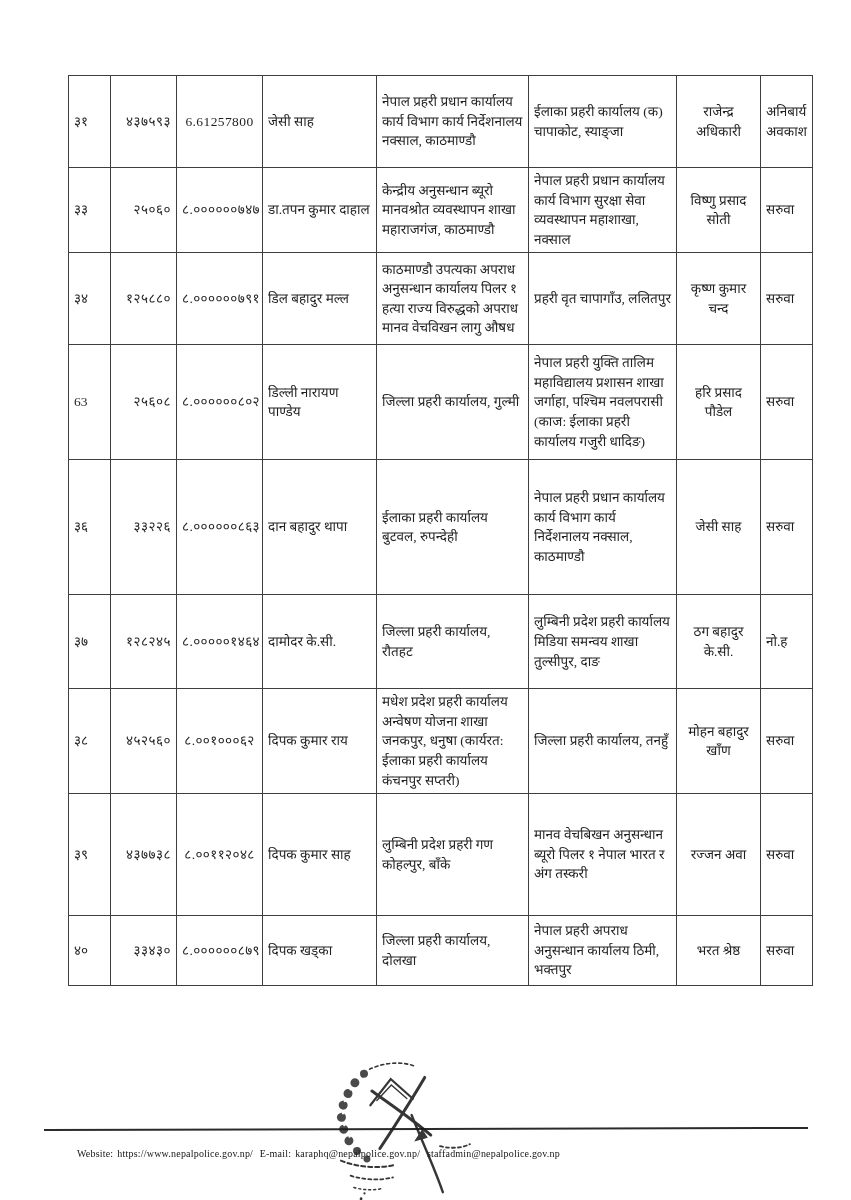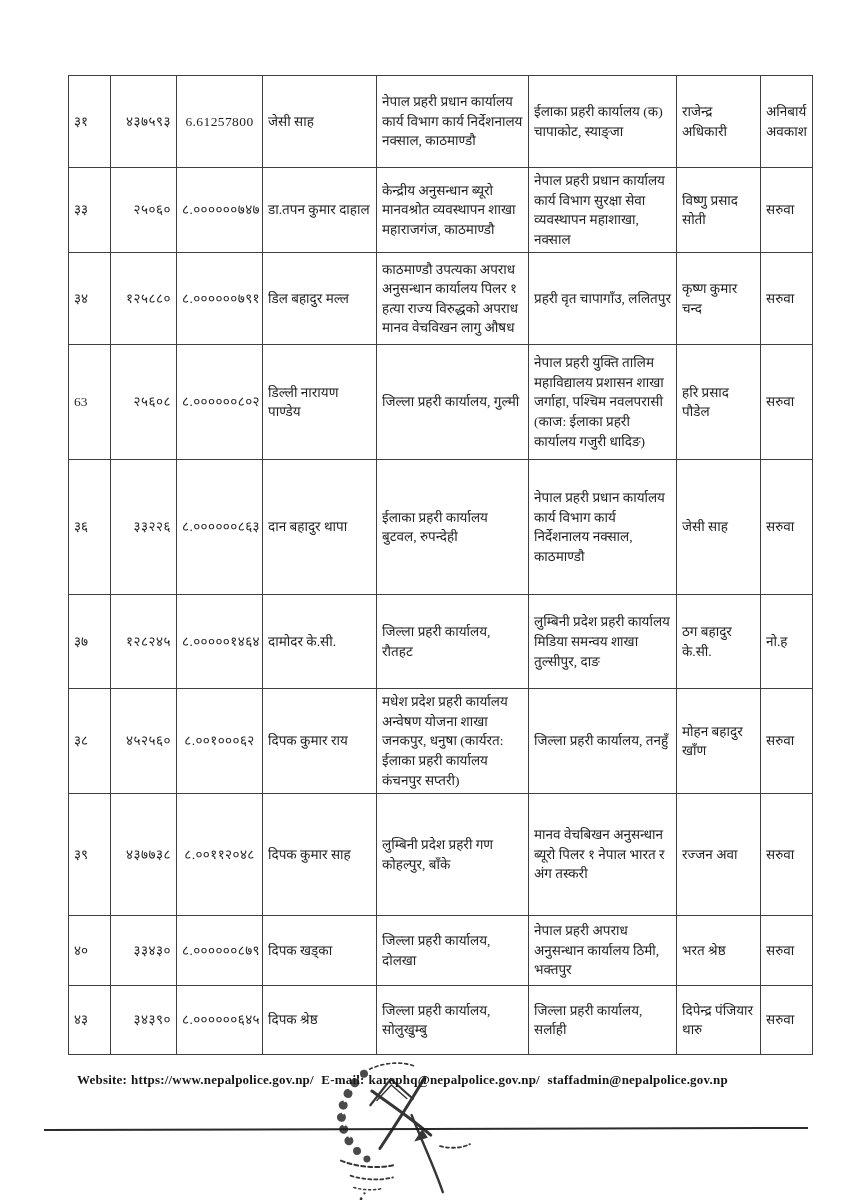--- a/index.html
+++ b/index.html
@@ -27,21 +27,21 @@
     word-wrap:break-word;
   }
   col.c1{width:42px}col.c2{width:66px}col.c3{width:86px}col.c4{width:114px}
   col.c5{width:152px}col.c6{width:148px}col.c7{width:84px}col.c8{width:52px}
 
   td.c-sn{text-align:left;}
   td.c-regno{text-align:right;font-size:12.5px;letter-spacing:.5px;}
   td.c-code{text-align:center;font-size:11.5px;letter-spacing:.4px;white-space:nowrap;}
   td.c-name{text-align:left;}
   td.c-from,td.c-to{text-align:left;}
-  td.c-rec{text-align:left;}
+  td.c-rec{text-align:center;}
   td.c-remark{text-align:left;font-size:13px;padding:3px 4px;}
 
   
   tbody tr:nth-child(1)  td{height:85px}
   tbody tr:nth-child(2)  td{height:47px}
   tbody tr:nth-child(3)  td{height:85px}
   tbody tr:nth-child(4)  td{height:108px}
   tbody tr:nth-child(5)  td{height:128px}
   tbody tr:nth-child(6)  td{height:87px}
   tbody tr:nth-child(7)  td{height:60px}
@@ -51,22 +51,22 @@
   tbody tr:nth-child(11) td{height:47px}
   tbody tr:nth-child(12) td{height:60px}
   tbody tr:nth-child(13) td{height:44px}
 
   
   .footer-rule{
     position:absolute;left:44px;top:1128px;width:764px;height:2px;
     background:#2b2b2b;transform:rotate(-0.15deg);
   }
   .footer-line{
-    position:absolute;left:77px;top:1072px;width:720px;
-    font-size:13px;font-weight:bold;color:#151515;
+    position:absolute;left:77px;top:1148px;width:720px;
+    font-size:10px;font-weight:normal;color:#151515;
     letter-spacing:.2px;white-space:nowrap;
   }
   .footer-line span{margin-right:4px;}
 
   
   .stamp{
     position:absolute;left:318px;top:1058px;width:170px;height:142px;
     z-index:5;opacity:.88;transform:rotate(-6deg);
     pointer-events:none;
   }
@@ -169,30 +169,20 @@
       <td class="c-remark">सरुवा</td>
     </tr>
         <tr>
       <td class="c-sn">४०</td>
       <td class="c-regno">३३४३०</td>
       <td class="c-code">८.००००००८७९</td>
       <td class="c-name">दिपक खड्का</td>
       <td class="c-from">जिल्ला प्रहरी कार्यालय, दोलखा</td>
       <td class="c-to">नेपाल प्रहरी अपराध अनुसन्धान कार्यालय ठिमी, भक्तपुर</td>
       <td class="c-rec">भरत श्रेष्ठ</td>
-      <td class="c-remark">सरुवा</td>
-    </tr>
-        <tr>
-      <td class="c-sn">४३</td>
-      <td class="c-regno">३४३९०</td>
-      <td class="c-code">८.००००००६४५</td>
-      <td class="c-name">दिपक श्रेष्ठ</td>
-      <td class="c-from">जिल्ला प्रहरी कार्यालय, सोलुखुम्बु</td>
-      <td class="c-to">जिल्ला प्रहरी कार्यालय, सर्लाही</td>
-      <td class="c-rec">दिपेन्द्र पंजियार थारु</td>
       <td class="c-remark">सरुवा</td>
     </tr>
       </tbody>
   </table>
 
   <div class="footer-rule"></div>
 
   <div class="footer-line">
     <span>Website:</span><span>https://www.nepalpolice.gov.np/</span>
     <span>E-mail:</span><span>karaphq@nepalpolice.gov.np/</span>

